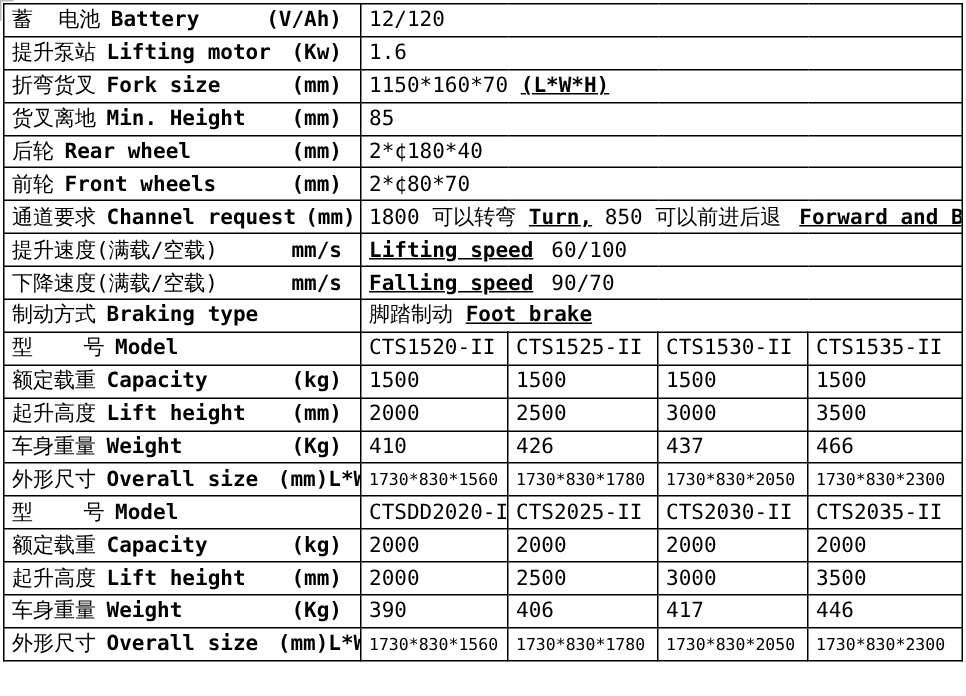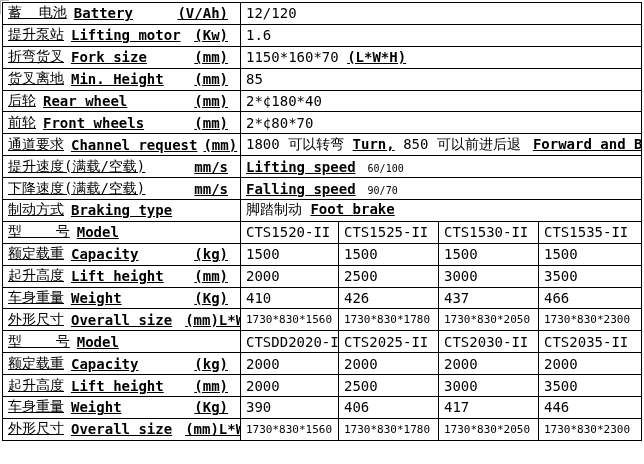--- a/index.html
+++ b/index.html
@@ -1,27 +1,27 @@
 <!DOCTYPE html>
 <html><head>
 <meta charset="utf-8">
 <style>
   html,body{margin:0;padding:0;background:#fff;width:644px;height:464px;overflow:hidden;}
   body{font-family:"DejaVu Sans Mono","Liberation Mono",monospace;color:#000;}
   .corner{position:absolute;left:0;top:0;width:8px;height:13px;border-left:1px solid #b9b9b9;border-top:1px solid #b9b9b9;}
   table{border-collapse:collapse;table-layout:fixed;position:absolute;left:2px;top:2px;width:639px;}
   td{border:1px solid #000;height:20.9px;padding:0 0 0 5px;font-size:14px;white-space:pre;overflow:hidden;vertical-align:middle;}
-  td.lbl{padding-right:12px;text-decoration:underline;}
+  td.lbl{padding-right:12px;}
   .lblwrap{display:flex;align-items:center;min-width:0;}
   .cn{white-space:pre;flex-shrink:1;}
   .en{font-weight:bold;margin-left:7px;white-space:pre;}
   .unit{font-weight:bold;margin-left:auto;white-space:pre;padding-left:6px;}
   .unit.inline{margin-left:7px;}
   b{font-weight:bold;white-space:pre;text-decoration:underline;}
-  .s{font-size:10px;}
+  .s{font-size:14px;}
   .gap{margin-left:12px;}
   td.sm{font-size:11px;}
 </style>
 </head>
 <body>
 
 <div class="corner"></div>
 
 <table>
   <colgroup>

